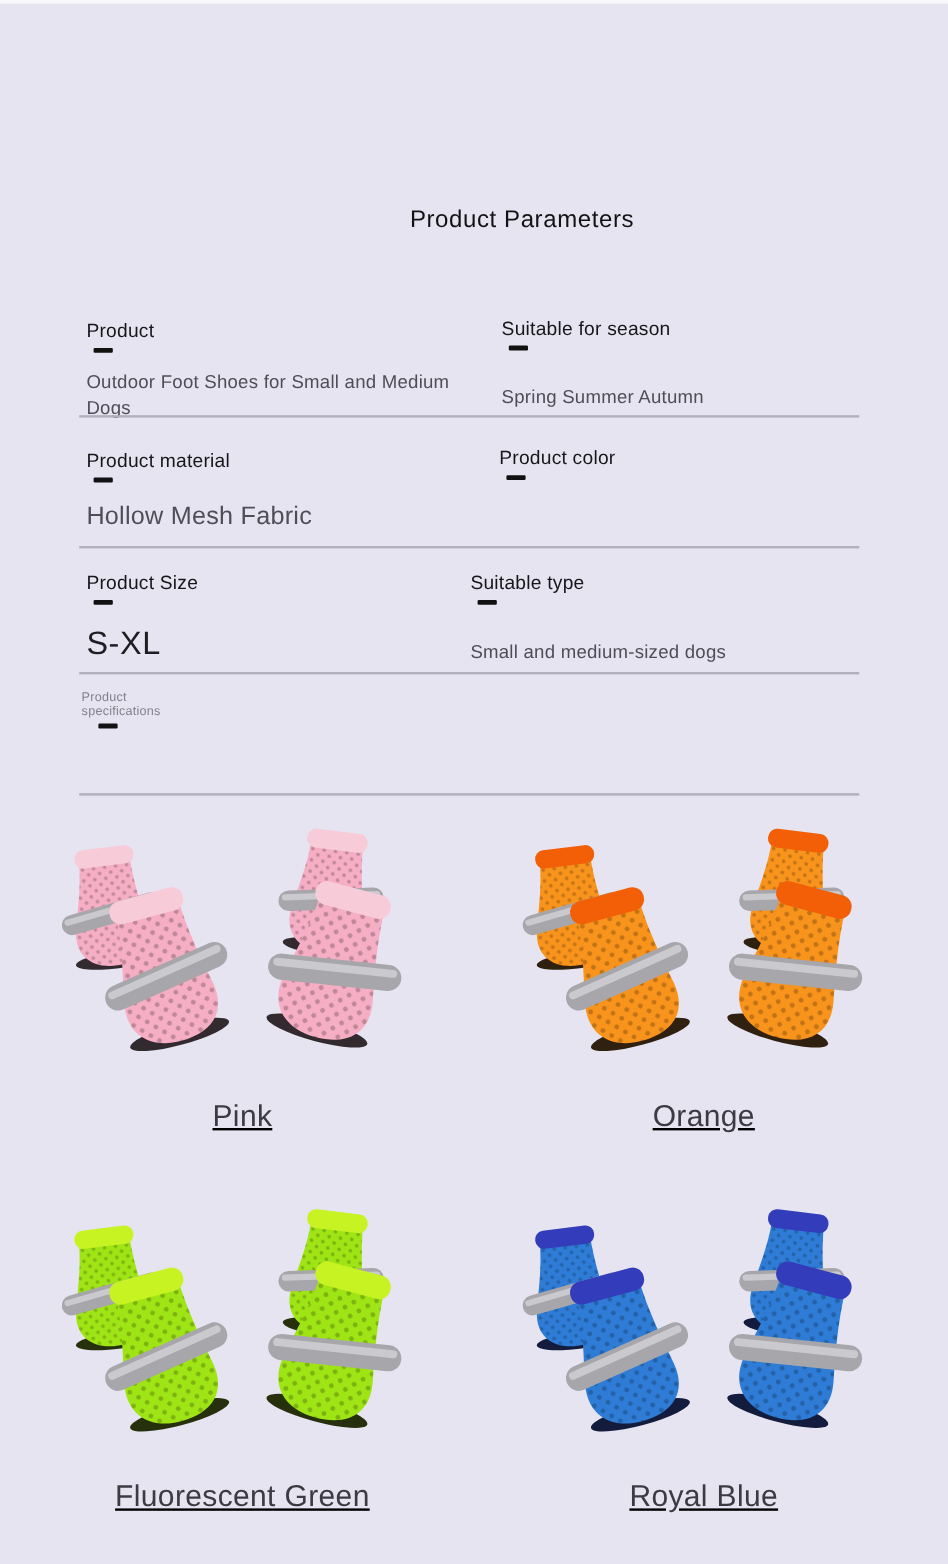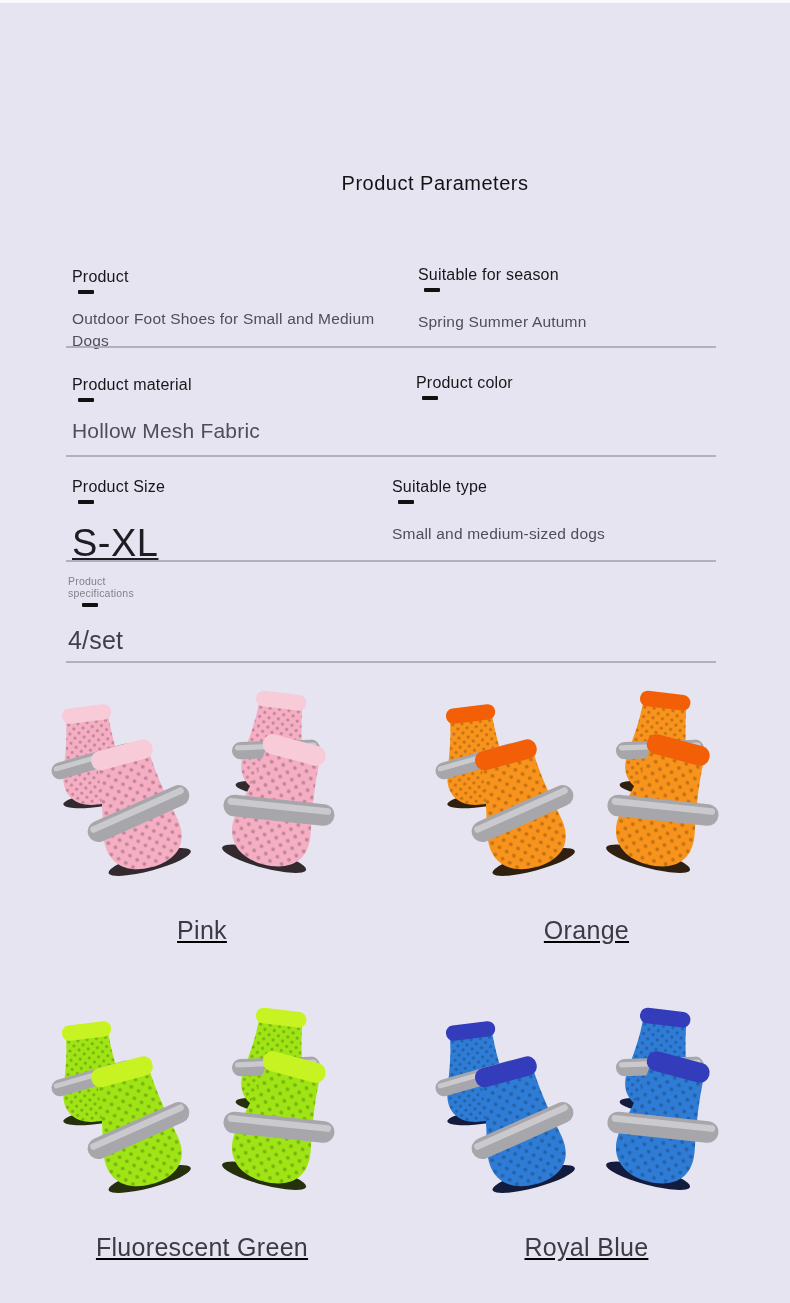--- a/index.html
+++ b/index.html
@@ -15,23 +15,23 @@
   .title{
     position:absolute;top:172px;left:0;width:100%;
     margin:0;text-align:center;
     font-size:20px;font-weight:500;color:#131316;letter-spacing:.5px;padding-left:40px;
   }
   .cell{position:absolute;}
   .cell .label{font-size:16px;color:#17171b;letter-spacing:.2px;}
   .cell .label.small{font-size:10.5px;color:#82828c;line-height:1.15;width:90px;}
   .dash{width:16px;height:3.5px;background:var(--dash,#111);margin:4px 0 0 6px;border-radius:1px;}
   .cell .value{margin-top:14px;font-size:15.5px;color:#4e4e58;line-height:1.42;letter-spacing:.2px;}
-  .cell .value.gap-lg{margin-top:19px;}
+  .cell .value.gap-lg{margin-top:29px;}
   .cell .value.md{font-size:21px;}
-  .cell .value.big{margin-top:13px;font-size:38px;color:#1d1d23;letter-spacing:.5px;text-decoration:underline;}
+  .cell .value.big{margin-top:13px;font-size:27px;color:#1d1d23;letter-spacing:.5px;}
   .cell .value.mid{margin-top:16px;font-size:25px;color:#3f3f48;}
   .divider{position:absolute;left:66px;width:650px;height:1.5px;background:var(--divider,#b2afbe);}
   .gallery{position:absolute;left:12px;top:686px;width:766px;}
   .set{
     display:inline-block;vertical-align:top;
     width:380px;margin:0 0 44px 0;text-align:center;text-decoration:underline;
   }
   .set svg.boots{width:346px;height:218px;display:block;margin:0 auto;}
   .set.second-row svg.boots{margin-top:14px;}
   .set figcaption{margin-top:12px;font-size:25px;color:#3b3b43;letter-spacing:.3px;}
@@ -97,21 +97,20 @@
     <div class="cell" style="left:392px;top:478px;width:312px">
       <div class="label">Suitable type</div>
       <div class="dash"></div>
       <div class="value gap-lg">Small and medium-sized dogs</div>
     </div>
     <div class="divider" style="top:560px"></div>
 
     <div class="cell" style="left:68px;top:575px;width:312px">
       <div class="label small">Product specifications</div>
       <div class="dash" style="margin-left:14px"></div>
-      <div class="value mid">4/set</div>
     </div>
     <div class="divider" style="top:661px"></div>
 
   </div>
 
   <div class="gallery">
 
     <figure class="set" style="--mesh: #f5aec3; --cuff: #f8cbd8; --sole: #332a30;">
       <svg class="boots" viewBox="0 0 360 240">
         <use href="#boot" width="118" height="146" transform="translate(14,18) rotate(-7 59 73) scale(0.80)"></use>

